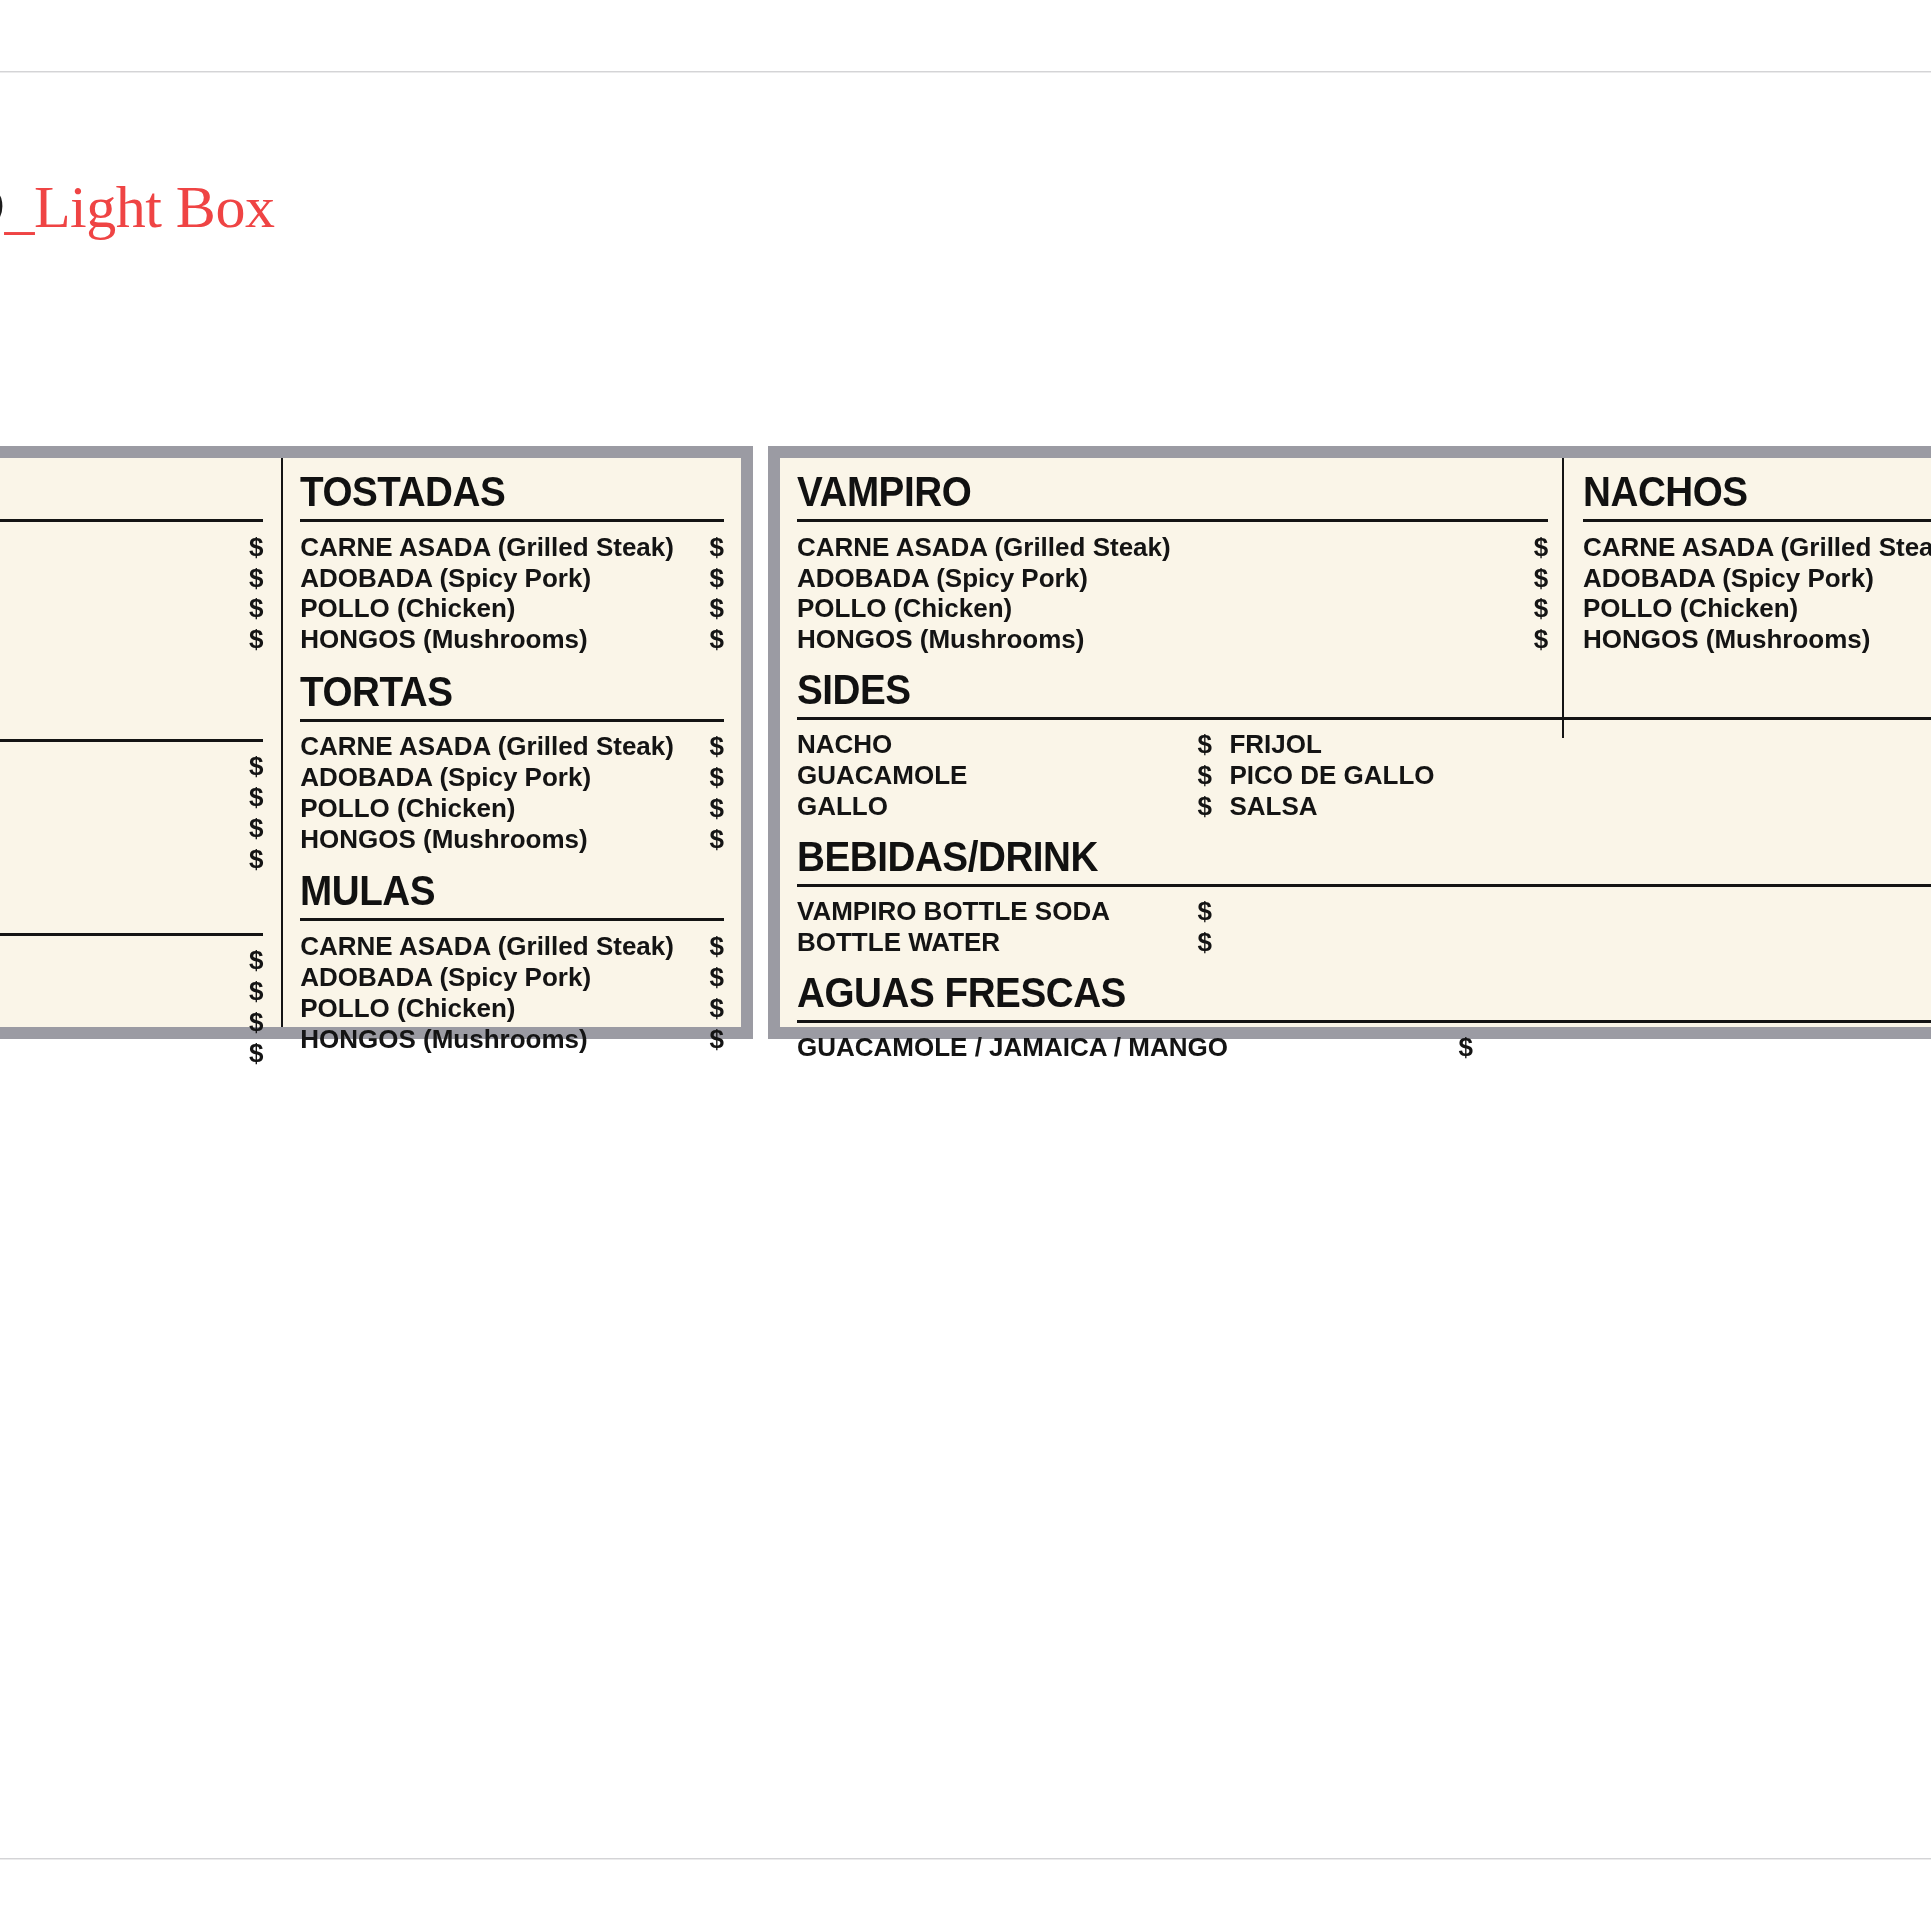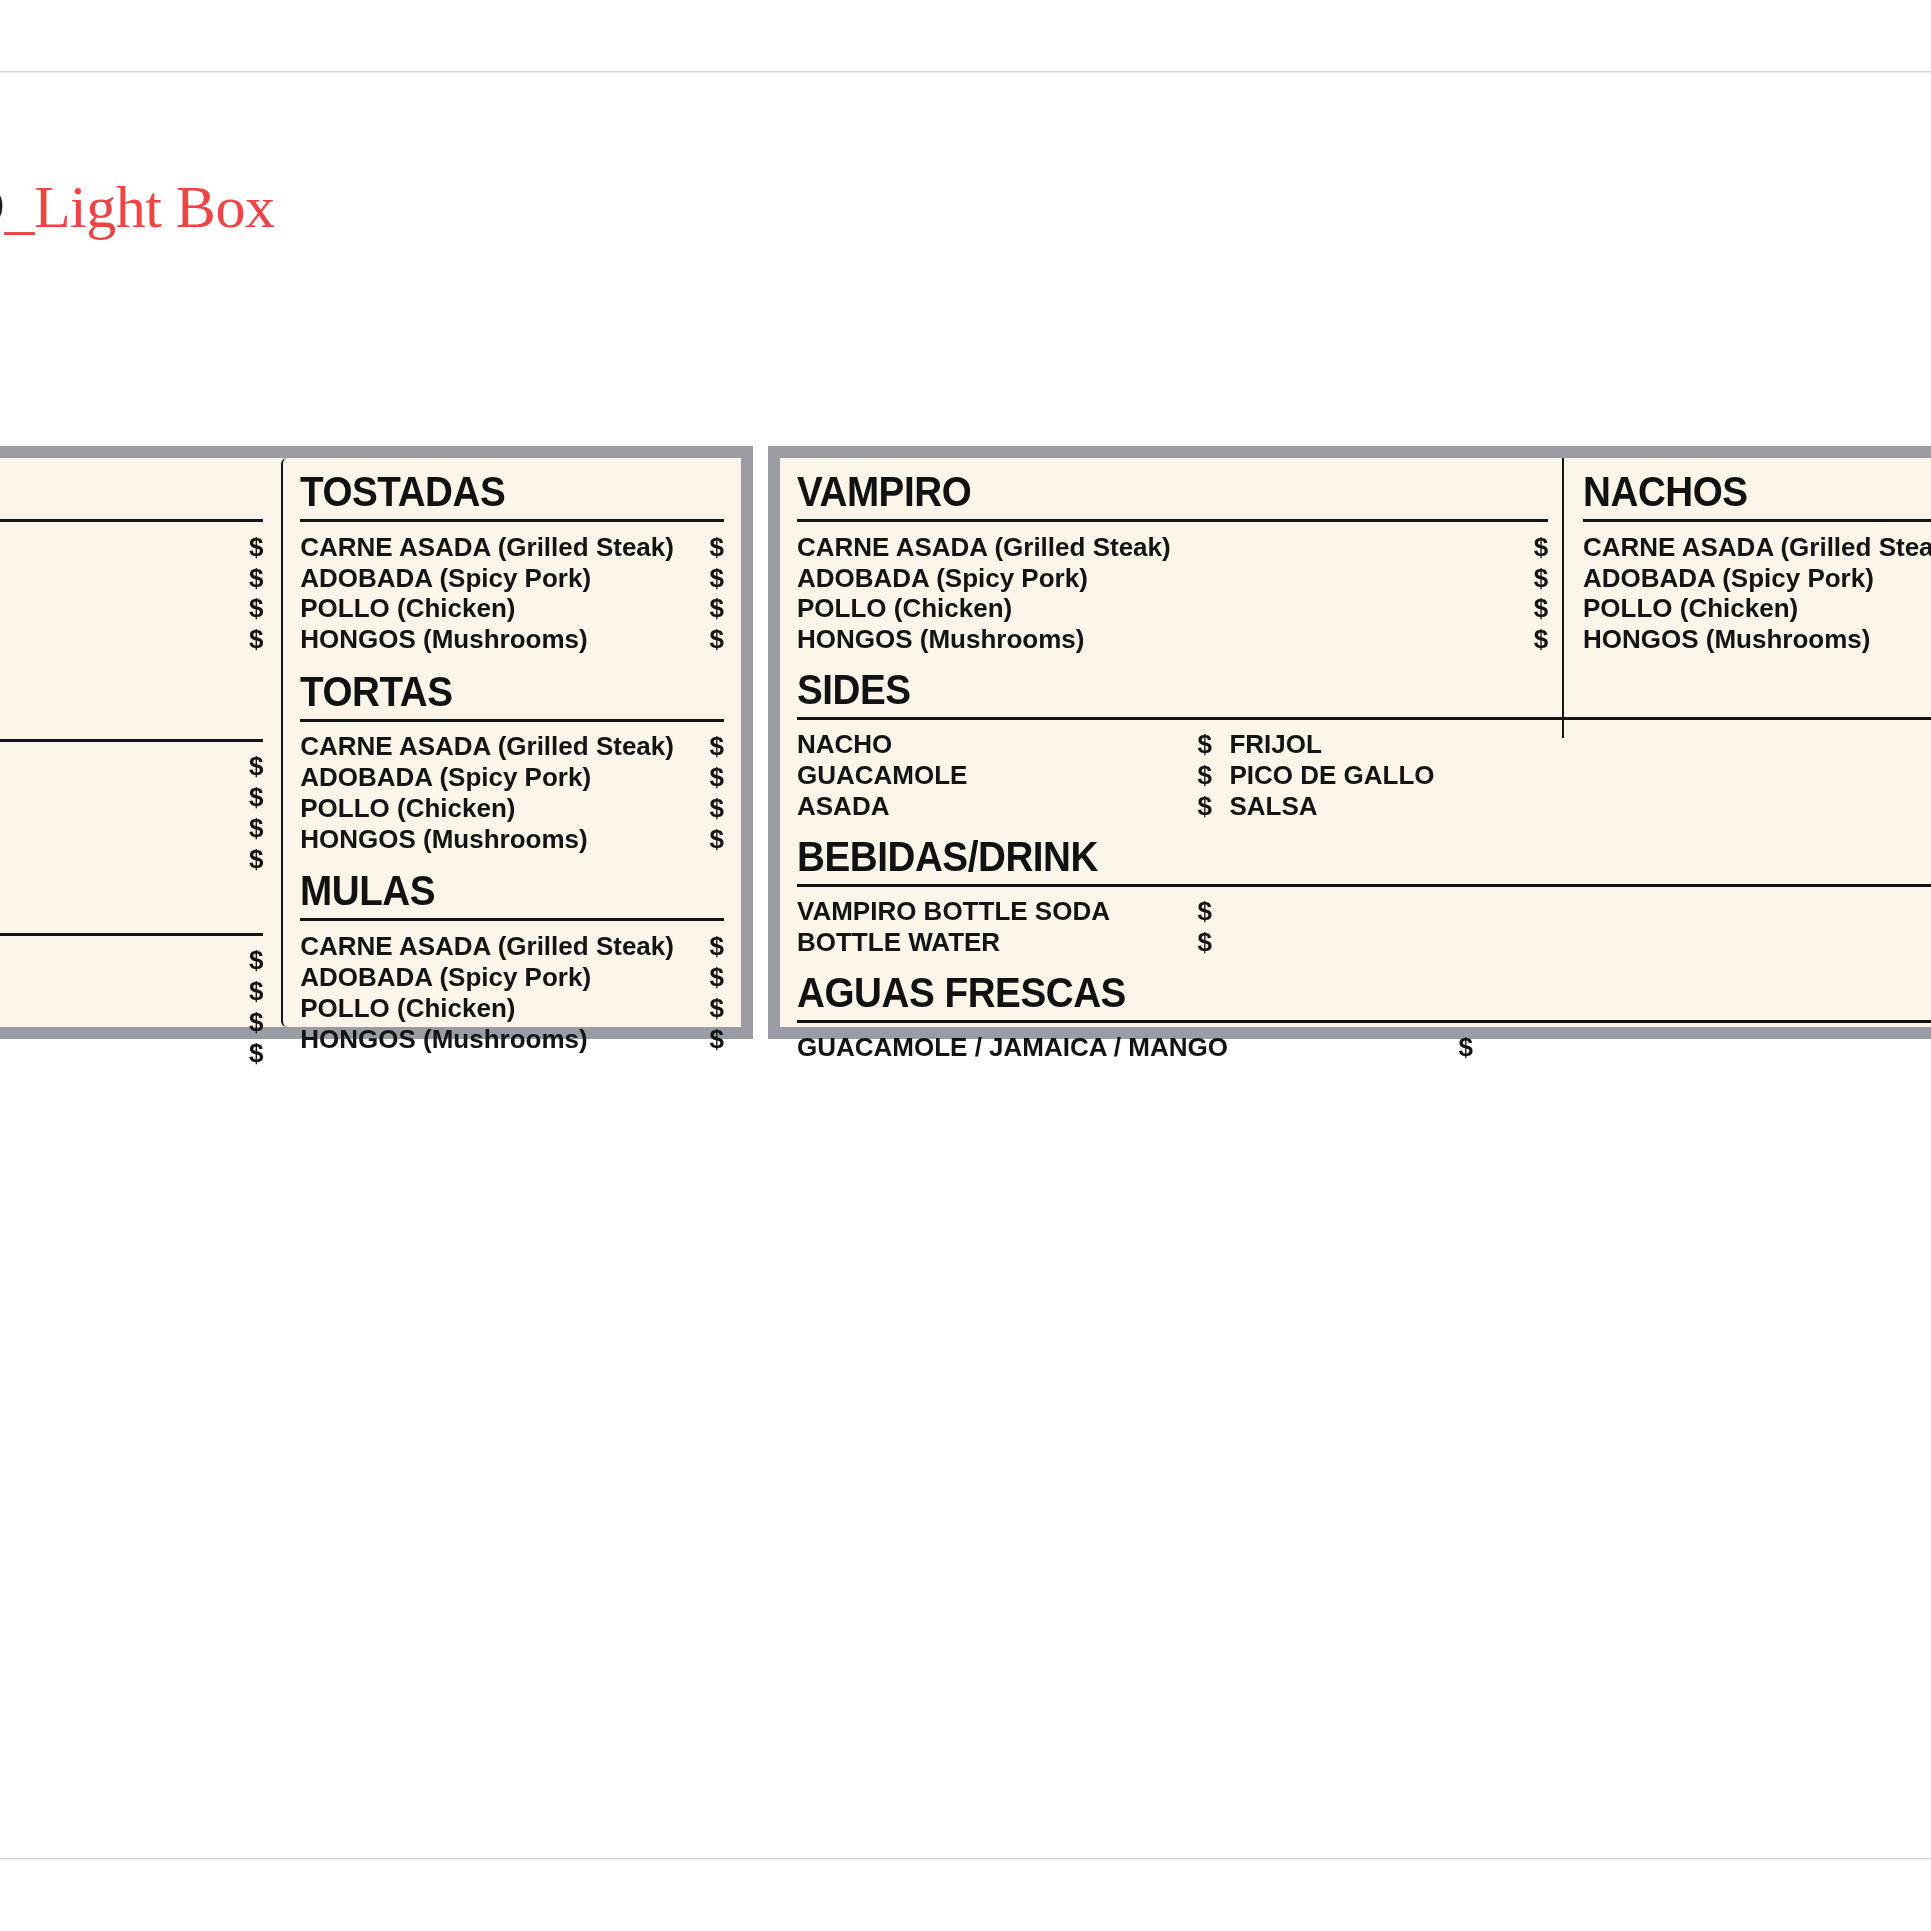--- a/index.html
+++ b/index.html
@@ -233,21 +233,21 @@
               <span class="pr">$</span>
             </div>
           <div class="item">
               <span class="sp"></span>
               <span class="pr">$</span>
             </div>
         </div>
 
       </div>
 
-      <div class="col col-divider" style="width:490px;border-radius:6px;">
+      <div class="col col-divider" style="width:490px;">
 
         <div>
           <div class="sec-head">TOSTADAS</div>
           <div class="sec-rule"></div>
           <div class="item">
               <span class="nm">CARNE ASADA (Grilled Steak)</span>
               <span class="sp"></span>
               <span class="pr">$</span>
             </div>
           <div class="item">
@@ -386,21 +386,21 @@
                 <span class="nm">NACHO</span>
                 <span class="sp"></span>
                 <span class="pr">$</span>
               </div>
             <div class="item">
                 <span class="nm">GUACAMOLE</span>
                 <span class="sp"></span>
                 <span class="pr">$</span>
               </div>
             <div class="item">
-                <span class="nm">ASADA</span>
+                <span class="nm">GALLO</span>
                 <span class="sp"></span>
                 <span class="pr">$</span>
               </div>
           </div>
           <div class="sub-r">
             <div class="item">
                 <span class="nm">FRIJOL</span>
               </div>
             <div class="item">
                 <span class="nm">PICO DE GALLO</span>

